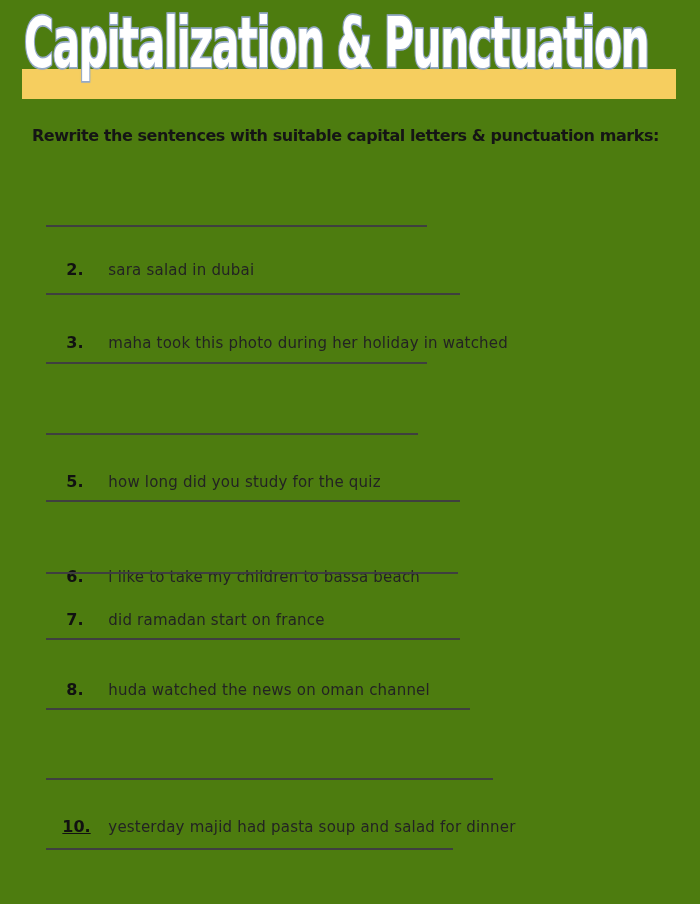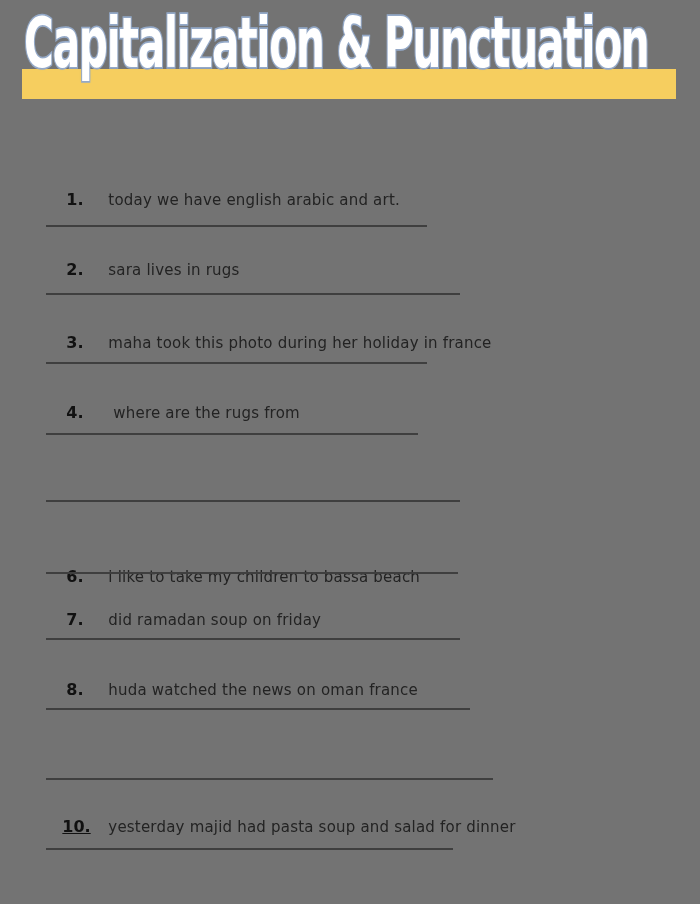--- a/index.html
+++ b/index.html
@@ -1,18 +1,18 @@
 <!DOCTYPE html>
 <html><head>
 <meta charset="utf-8">
 <style>
   html,body{margin:0;padding:0;}
   body{background:#ffffff;font-family:"DejaVu Sans",sans-serif;}
   .page{
-    position:relative;width:700px;height:904px;background:#737373;
+    position:relative;width:700px;height:904px;background:#4d7c0f;
     overflow:hidden;margin:0 auto;
   }
   
   .banner{
     position:absolute;left:22px;top:69px;width:654px;height:30px;
     background:#f6ce5f;
   }
   .title{
     position:absolute;left:24px;top:8px;margin:0;height:90px;width:676px;
     font-size:70px;line-height:1;font-weight:bold;white-space:nowrap;
@@ -52,55 +52,53 @@
   }
 </style>
 </head>
 <body>
 
 <div class="page">
 
   <div class="banner"></div>
   <h1 class="title"><span class="title-text">Capitalization &amp; Punctuation</span></h1>
 
+  <div class="instruction">Rewrite the sentences with suitable capital letters &amp; punctuation marks:</div>
 
-  <div class="item" style="top:171px">
-    <span class="num">1.</span><span class="sentence">today we have english arabic and art.</span>
-  </div>
   <div class="answer-line" style="top:225px;width:381px"></div>
 
   <div class="item" style="top:241px">
-    <span class="num">2.</span><span class="sentence">sara lives in rugs</span>
+    <span class="num">2.</span><span class="sentence">sara salad in dubai</span>
   </div>
   <div class="answer-line" style="top:293px;width:414px"></div>
 
   <div class="item" style="top:314px">
-    <span class="num">3.</span><span class="sentence">maha took this photo during her holiday in france</span>
+    <span class="num">3.</span><span class="sentence">maha took this photo during her holiday in watched</span>
   </div>
   <div class="answer-line" style="top:362px;width:381px"></div>
 
-  <div class="item" style="top:384px">
-    <span class="num">4.</span><span class="sentence"> where are the rugs from</span>
-  </div>
   <div class="answer-line" style="top:433px;width:372px"></div>
 
+  <div class="item" style="top:453px">
+    <span class="num">5.</span><span class="sentence">how long did you study for the quiz</span>
+  </div>
   <div class="answer-line" style="top:500px;width:414px"></div>
 
   <div class="item" style="top:548px">
     <span class="num">6.</span><span class="sentence">i like to take my children to bassa beach</span>
   </div>
   <div class="answer-line" style="top:572px;width:412px"></div>
 
   <div class="item" style="top:591px">
-    <span class="num">7.</span><span class="sentence">did ramadan soup on friday</span>
+    <span class="num">7.</span><span class="sentence">did ramadan start on france</span>
   </div>
   <div class="answer-line" style="top:638px;width:414px"></div>
 
   <div class="item" style="top:661px">
-    <span class="num">8.</span><span class="sentence">huda watched the news on oman france</span>
+    <span class="num">8.</span><span class="sentence">huda watched the news on oman channel</span>
   </div>
   <div class="answer-line" style="top:708px;width:424px"></div>
 
   <div class="answer-line" style="top:778px;width:447px"></div>
 
   <div class="item wide" style="top:798px">
     <span class="num">10.</span><span class="sentence">yesterday majid had pasta soup and salad for dinner</span>
   </div>
   <div class="answer-line" style="top:848px;width:407px"></div>
 

